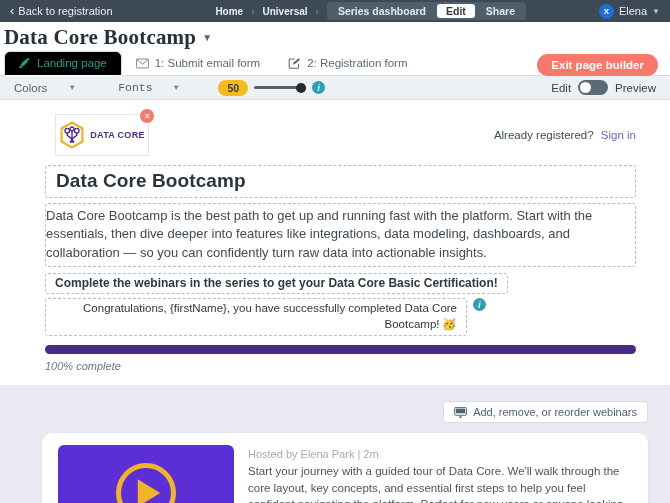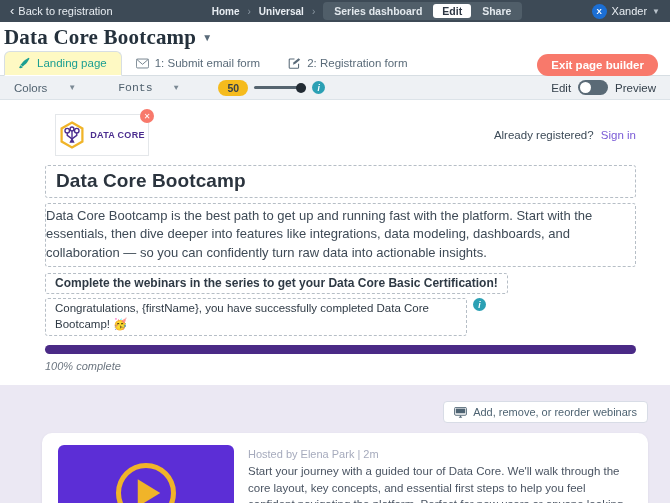--- a/index.html
+++ b/index.html
@@ -21,21 +21,21 @@
   .user .caret { font-size:8px; color:#b9c3cc; }
 
   
   .pagehead { background:#fff; padding:3px 12px 2px 4px; display:flex; align-items:center; gap:6px; }
   .pagehead h1 { font-family:"Liberation Serif", serif; font-size:21px; font-weight:600; color:#25313c; letter-spacing:0.2px; }
   .pagehead .caret { font-size:10px; color:#5a6b79; cursor:pointer; }
 
   
   .tabrow { position:relative; display:flex; align-items:flex-end; padding:0 8px 0 4px; border-bottom:1px solid #d7dee3; background:#fff; height:24px; }
   .tab { display:flex; align-items:center; gap:6px; font-size:11.5px; padding:5px 14px 6px; color:#5a6b79; cursor:pointer; white-space:nowrap; }
-  .tab.active { border:1px solid #d7dee3; border-bottom:1px solid #fff; border-radius:6px 6px 0 0; margin-bottom:-1px; color:#1b9e92; background:#fef9c3;margin-top:18px; }
+  .tab.active { border:1px solid #d7dee3; border-bottom:1px solid #fff; border-radius:6px 6px 0 0; margin-bottom:-1px; color:#1b9e92; background:#000000;margin-top:18px; }
   .tab svg { flex:0 0 auto; }
   .exit-btn { position:absolute; right:12px; top:2px; background:#f8796b; color:#fff; font-size:11.5px; font-weight:bold; border:none; border-radius:14px; padding:5px 14px; cursor:pointer; }
 
   
   .toolbar { height:24px; background:#eef1f4; border-bottom:1px solid #dce3e8; display:flex; align-items:center; padding:0 14px; font-size:11.5px; color:#51626f; }
   .tool-dd { display:flex; align-items:center; gap:21px; cursor:pointer; }
   .tool-dd .caret { font-size:8px; color:#7b8994; }
   .tool-fonts { margin-left:42px;font-family:Liberation Mono, monospace; }
   .sliderwrap { display:flex; align-items:center; margin-left:40px; gap:6px; }
   .val-pill { background:#f5bb1d; color:#35404b; font-size:10.5px; font-weight:bold; border-radius:9px; padding:2px 9px; }
@@ -54,21 +54,21 @@
   .logo-close { position:absolute; top:-6px; right:-6px; width:14px; height:14px; border-radius:50%; background:#f8796b; color:#fff; font-size:8px; display:flex; align-items:center; justify-content:center; cursor:pointer; }
   .signin-row { font-size:11.5px; color:#3c4a57; }
   .signin-link { color:#7a5bd6; cursor:pointer; margin-left:4px; }
 
   .dashed { border:1.5px dashed #b6bec6; border-radius:3px; }
   .h-box { margin-top:9px; padding:4px 10px 5px; }
   .h-box h2 { font-size:19px; font-weight:600; color:#2b343e; letter-spacing:0.1px; }
   .p-box { margin-top:5px; padding:3px 0 4px; font-size:13px; line-height:1.42; color:#3e4a56; }
   .cert-box { margin-top:6px; display:inline-block; padding:2px 9px 3px; font-size:12px; font-weight:bold; color:#2f3a45; }
   .congrats-row { display:flex; align-items:flex-start; gap:6px; margin-top:4px; }
-  .congrats-box { max-width:422px; padding:2px 9px 3px; font-size:11.5px; line-height:1.35; color:#2f3a45; }
+  .congrats-box { max-width:422px; padding:2px 9px 3px; font-size:11.5px; line-height:1.35; color:#2f3a45;text-align:right; }
   .progress { margin-top:9px; height:9px; background:#4a2a86; border-radius:5px; width:100%; }
   .progress-label { margin-top:6px; font-size:11px; font-style:italic; color:#6c7680; }
 
   
   .webinars { background:#ebe8f3; height:170px; margin-top:13px; padding:16px 22px 0 42px; display:flex; flex-direction:column; }
   .add-btn { align-self:flex-end; display:flex; align-items:center; gap:6px; background:#fff; border:1px solid #d8dce6; border-radius:4px; padding:4px 10px; font-size:11px; color:#4e6372; cursor:pointer; }
   .card { margin-top:10px; background:#fff; border-radius:10px; padding:12px 16px; display:flex; gap:14px; box-shadow:0 1px 3px rgba(60,50,100,0.08); height:119px; }
   .thumb { flex:0 0 176px; height:95px; background:#5c2ed6; border-radius:6px; display:flex; align-items:center; justify-content:center; cursor:pointer; }
   .ring { width:60px; height:60px; border:5px solid #f0b429; border-radius:50%; display:flex; align-items:center; justify-content:center; }
   .card-body { flex:1; display:flex; flex-direction:column; min-width:0; }
@@ -90,21 +90,21 @@
     <span class="crumb">Universal</span>
     <span class="crumb-sep">›</span>
     <div class="seg">
       <span class="seg-item">Series dashboard</span>
       <span class="seg-item active">Edit</span>
       <span class="seg-item">Share</span>
     </div>
   </div>
   <div class="user">
     <span class="avatar">X</span>
-    <span>Xander</span>
+    <span>Elena</span>
     <span class="caret">▼</span>
   </div>
 </div>
 
 <div class="pagehead">
   <h1>Data Core Bootcamp</h1>
   <span class="caret">▼</span>
 </div>
 
 <div class="tabrow">

